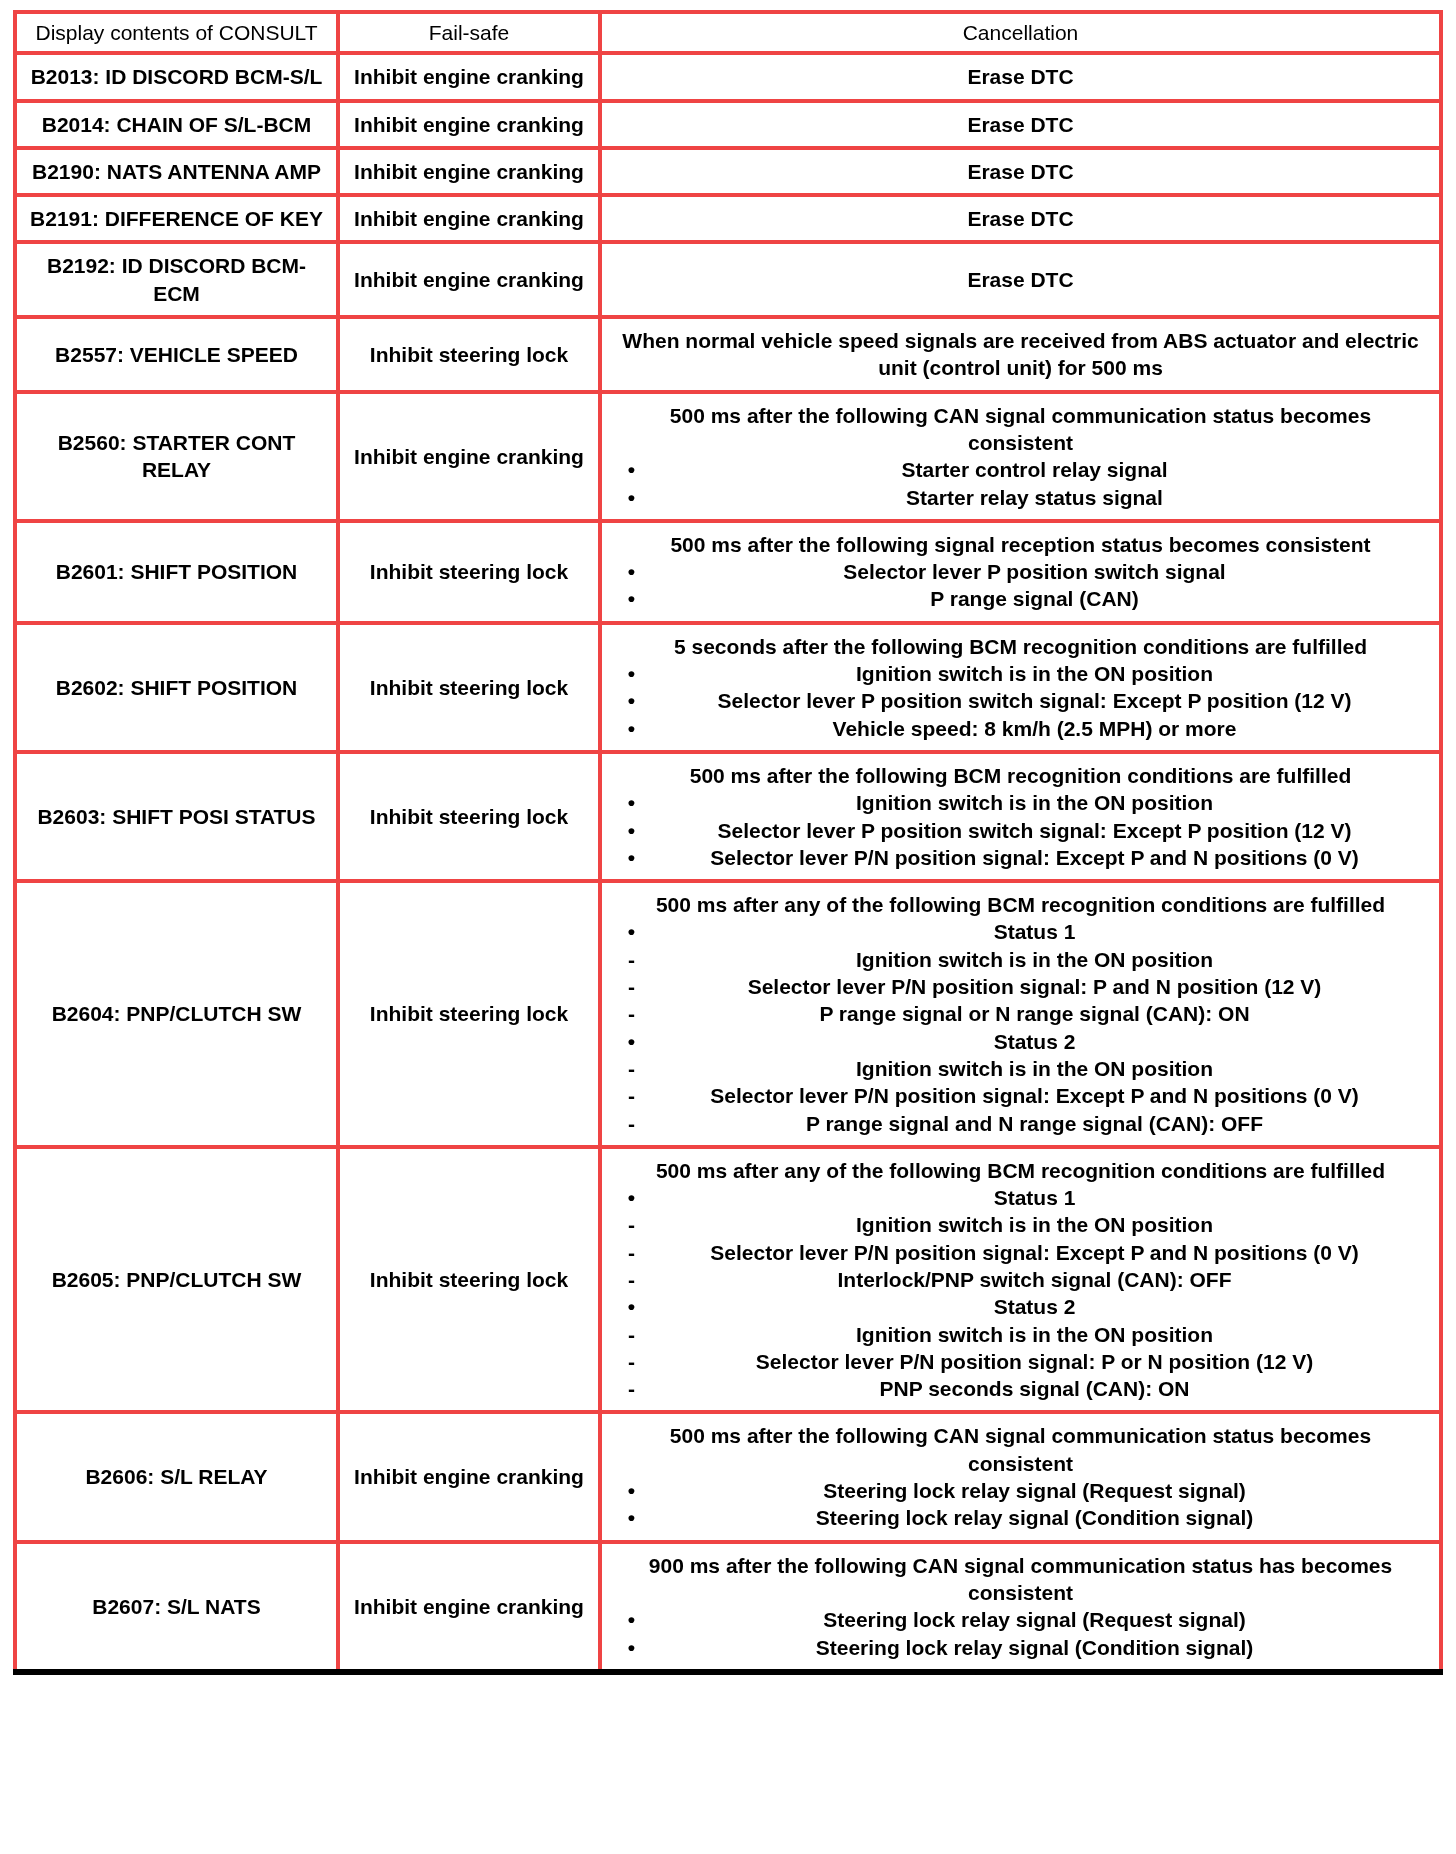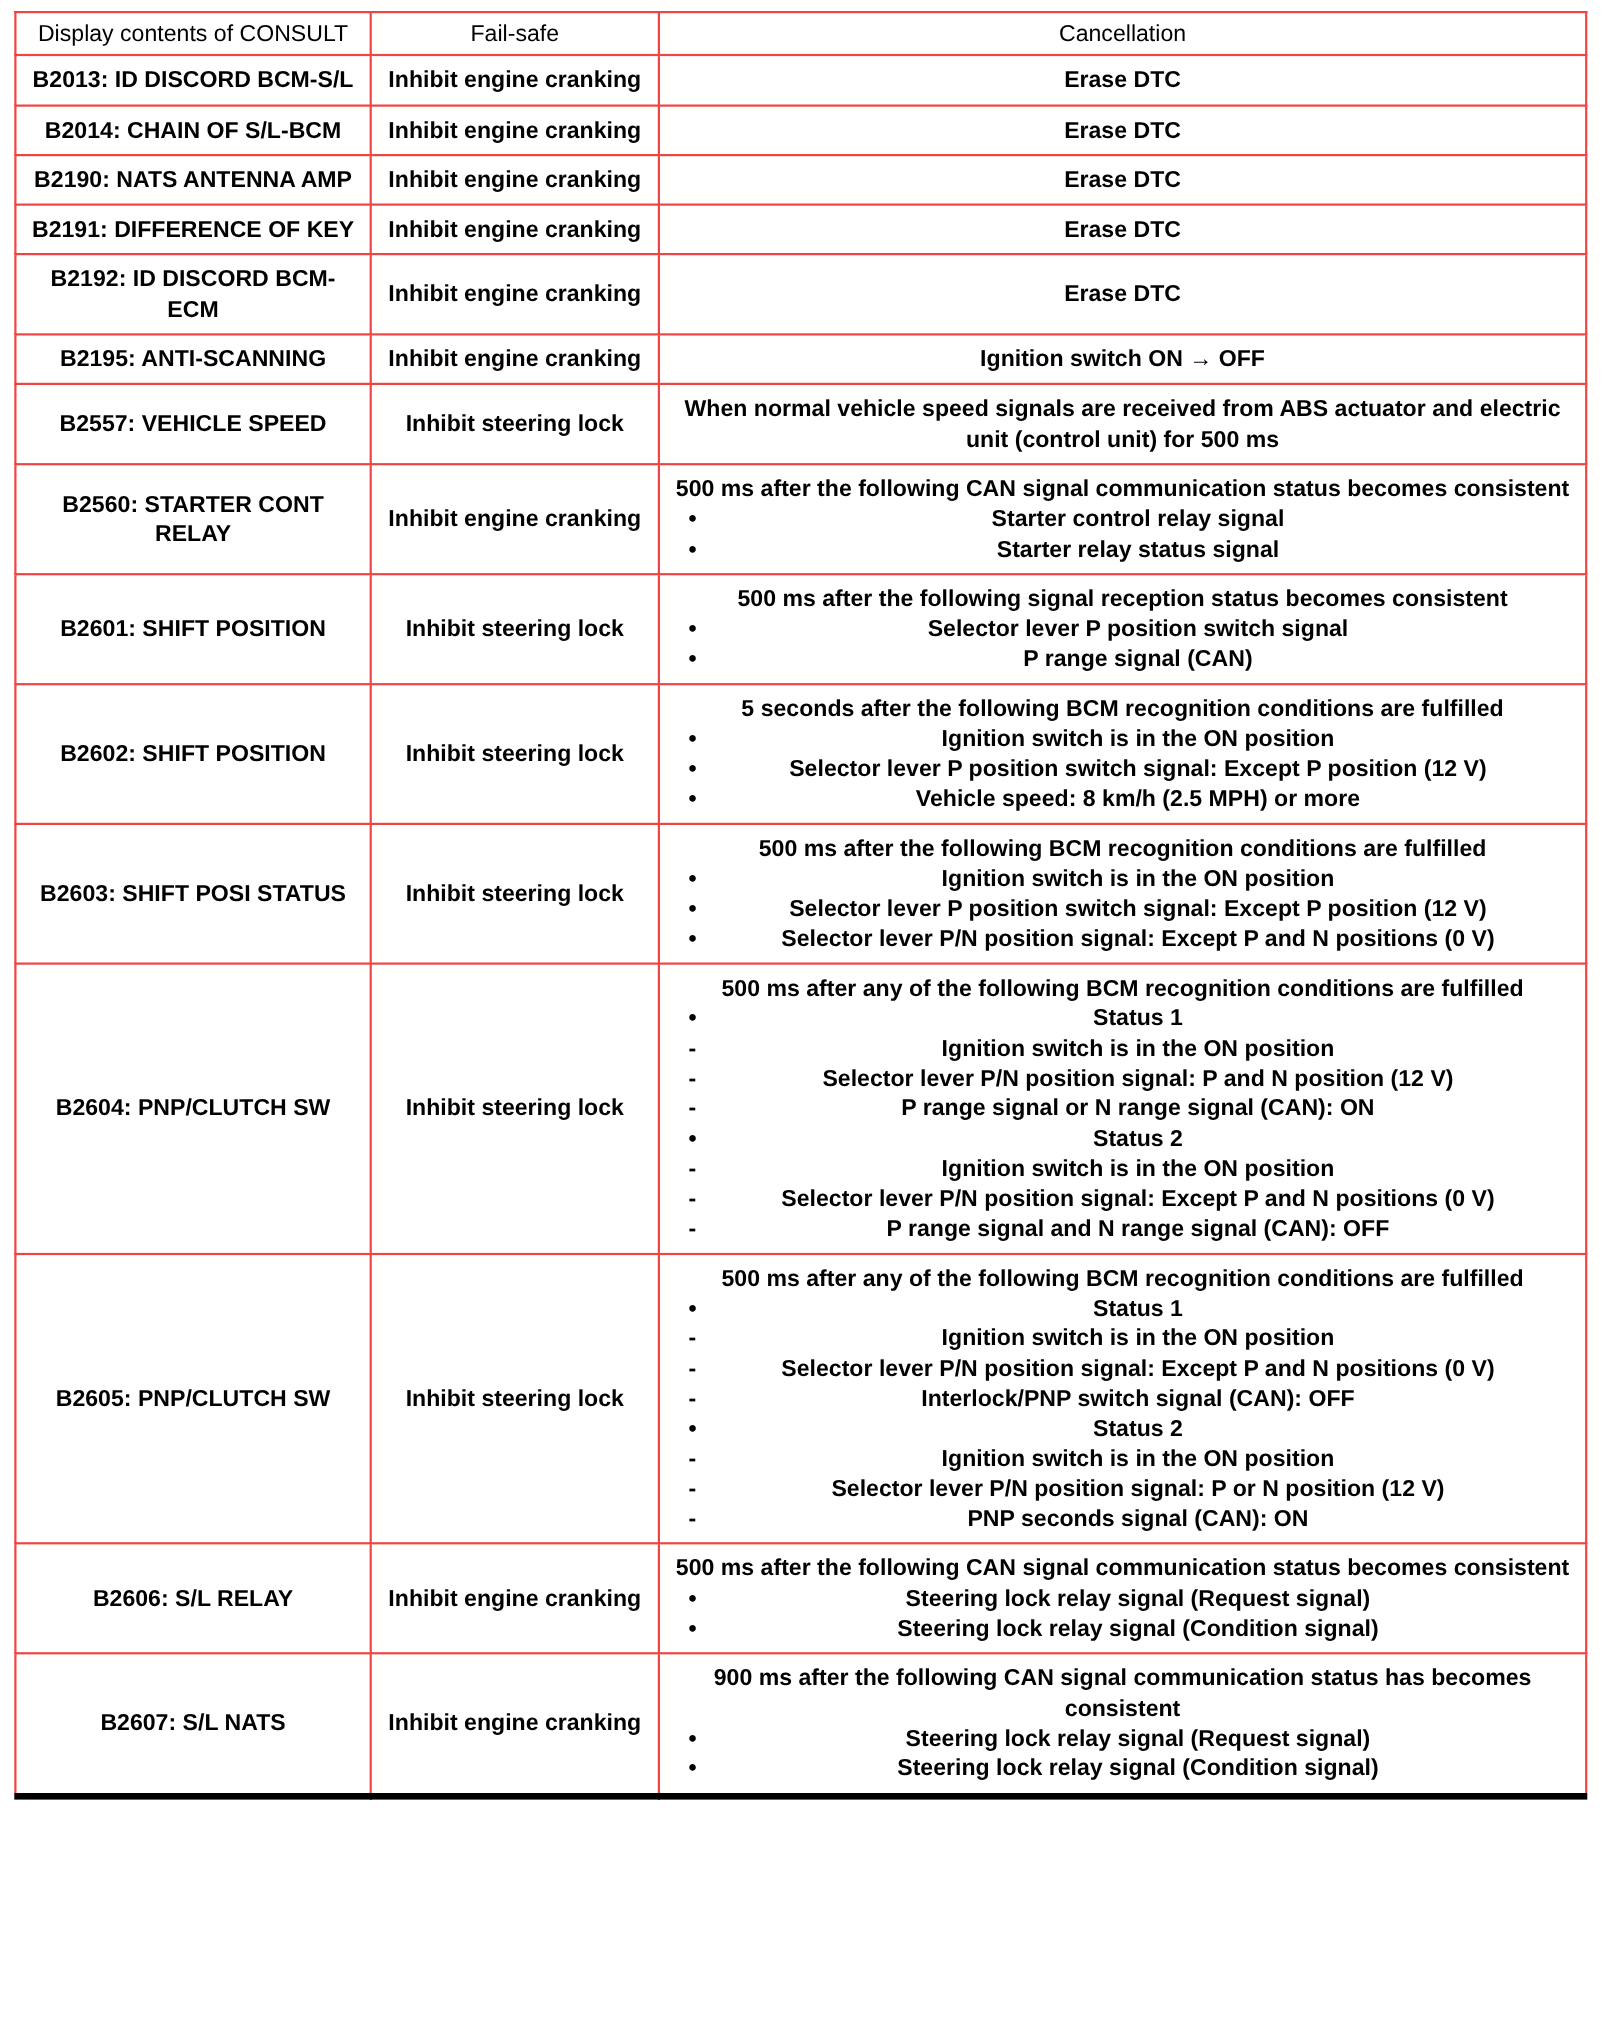--- a/index.html
+++ b/index.html
@@ -20,21 +20,21 @@
   table.dtc-table {
     width: 100%;
     border-collapse: collapse;
     table-layout: fixed;
     border: 2px solid #000;
     border-bottom: 6px solid #000;
   }
   col.c1 { width: 323px; }
   col.c2 { width: 262px; }
   th, td {
-    border: 2px solid #ef4444;
+    border: 4px solid #ef4444;
     font-size: 21px;
     line-height: 1.3;
     color: #000;
   }
   th {
     font-weight: normal;
     text-align: center;
     padding: 5px 8px;
     vertical-align: middle;
   }
@@ -103,27 +103,20 @@
           </td>
         </tr>
         <tr>
           <td class="cell-consult">B2192: ID DISCORD BCM-ECM</td>
           <td class="cell-failsafe">Inhibit engine cranking</td>
           <td class="cell-cancellation">
             <div class="line para"><span class="line-text">Erase DTC</span></div>
           </td>
         </tr>
         <tr>
-          <td class="cell-consult">B2195: ANTI-SCANNING</td>
-          <td class="cell-failsafe">Inhibit engine cranking</td>
-          <td class="cell-cancellation">
-            <div class="line para"><span class="line-text">Ignition switch ON → OFF</span></div>
-          </td>
-        </tr>
-        <tr>
           <td class="cell-consult">B2557: VEHICLE SPEED</td>
           <td class="cell-failsafe">Inhibit steering lock</td>
           <td class="cell-cancellation">
             <div class="line para"><span class="line-text">When normal vehicle speed signals are received from ABS actuator and electric unit (control unit) for 500 ms</span></div>
           </td>
         </tr>
         <tr>
           <td class="cell-consult">B2560: STARTER CONT RELAY</td>
           <td class="cell-failsafe">Inhibit engine cranking</td>
           <td class="cell-cancellation">

